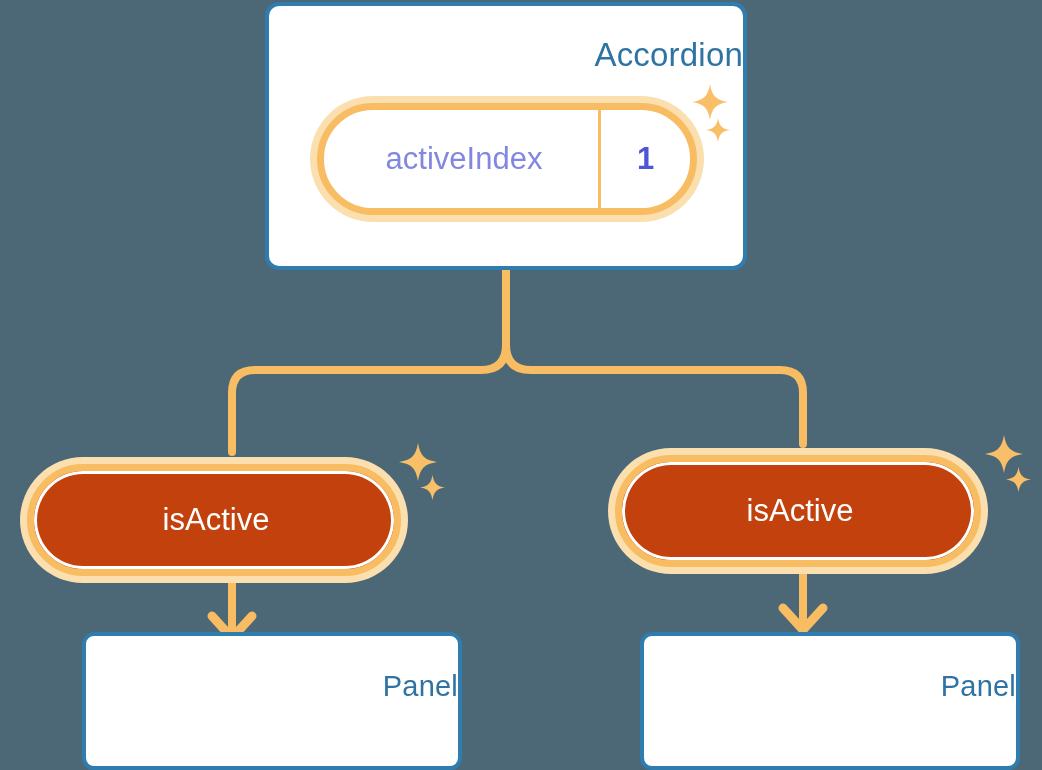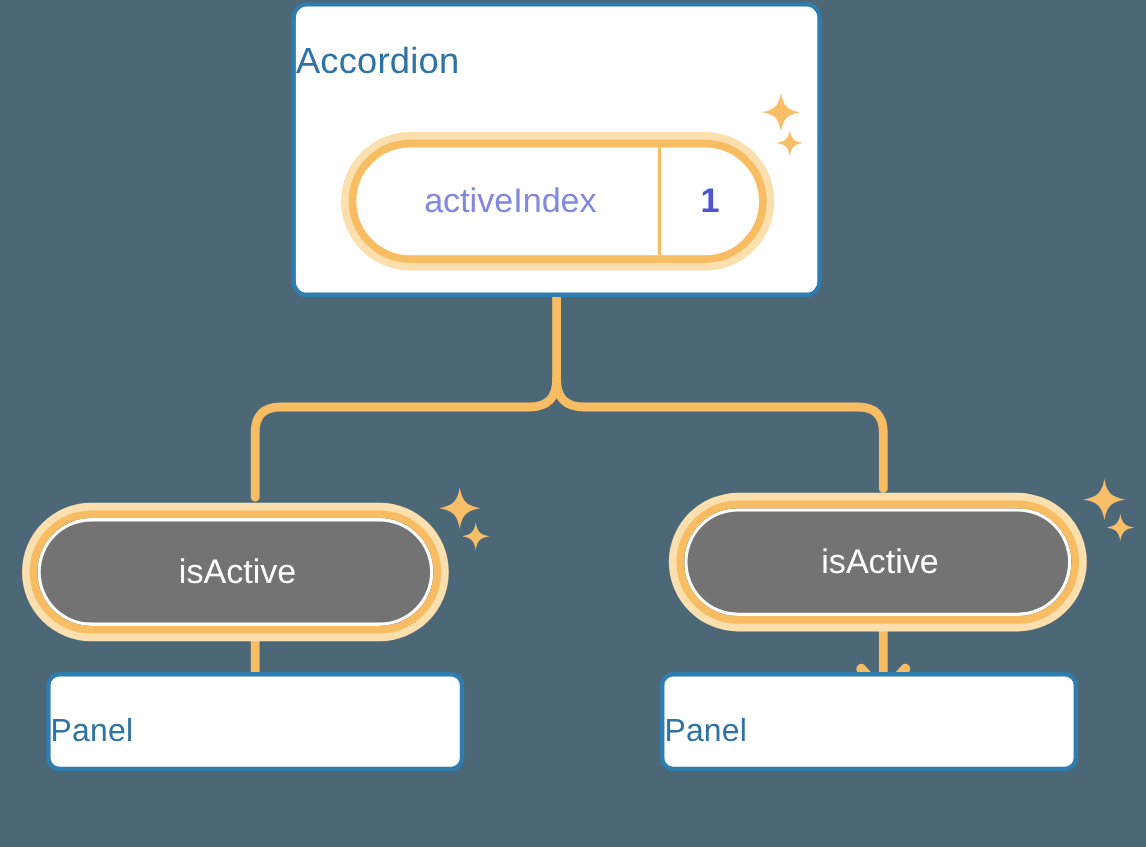--- a/index.html
+++ b/index.html
@@ -35,43 +35,44 @@
     position: absolute;
     box-sizing: border-box;
     background: #ffffff;
     border: 4px solid #2f7cae;
     border-radius: 14px;
   }
   .card-title {
     position: absolute;
     left: 0;
     right: 0;
-    text-align: left;
+    text-align: right;
     color: #2e73a3;
     letter-spacing: .2px;
     white-space: nowrap;
   }
 
   #accordion-card {
     left: 265px;
     top: 2px;
     width: 482px;
     height: 268px;
   }
   #accordion-card .card-title {
     top: 30px;
     font-size: 33px;
   }
 
   .panel-card {
-    top: 611px;
+    top: 632px;
     width: 380px;
-    height: 90px;
+    height: 138px;
     border-width: 4px;
     border-radius: 12px;
+    margin-left: 40px;
   }
   #panel-card-left  { left: 42px; }
   #panel-card-right { left: 600px; }
   .panel-card .card-title {
     top: 34px;
     font-size: 29px;
   }
 
   
   .pill {
@@ -101,40 +102,39 @@
   }
   .pill-key   { flex: 1 1 auto; }
   .pill-value { flex: 0 0 auto; font-weight: bold; }
 
   
   #pill-active-index {
     left: 310px;
     top: 96px;
     width: 394px;
     height: 126px;
-    margin-top: 24px;
   }
   #pill-active-index .pill-inner {
     background: #ffffff;
   }
   #pill-active-index .pill-key {
     color: #8287e0;
     font-size: 31px;
     padding: 0 26px 0 32px;
   }
   #pill-active-index .pill-value {
     color: #4f56d4;
     font-size: 31px;
     width: 92px;
     border-left: 3px solid #f8bd63;
   }
 
   
   .pill-purple .pill-inner {
-    background: #737373;
+    background: #c2410c;
     border-color: #f8bd63;
     box-shadow: inset 0 0 0 3px #ffffff;
   }
   .pill-purple .pill-key {
     color: #ffffff;
     font-size: 31px;
     padding: 0 22px 0 26px;
   }
   .pill-purple .pill-value {
     color: #ffffff;

